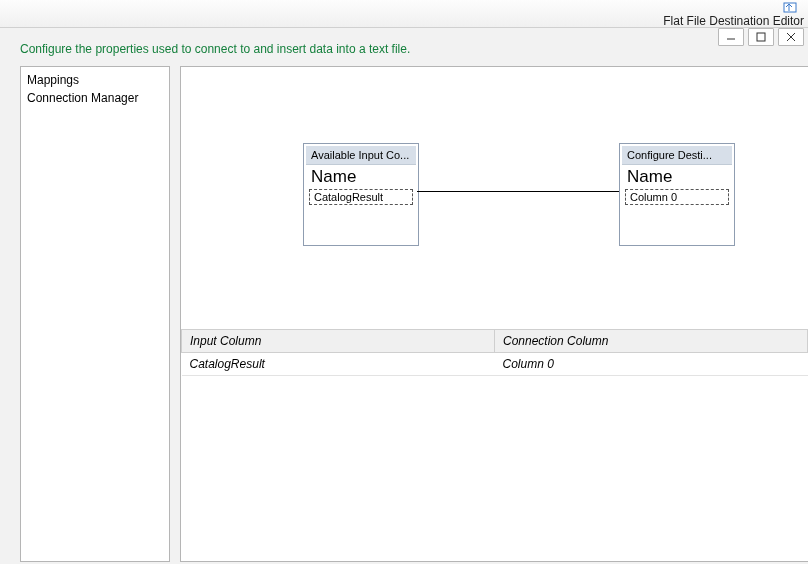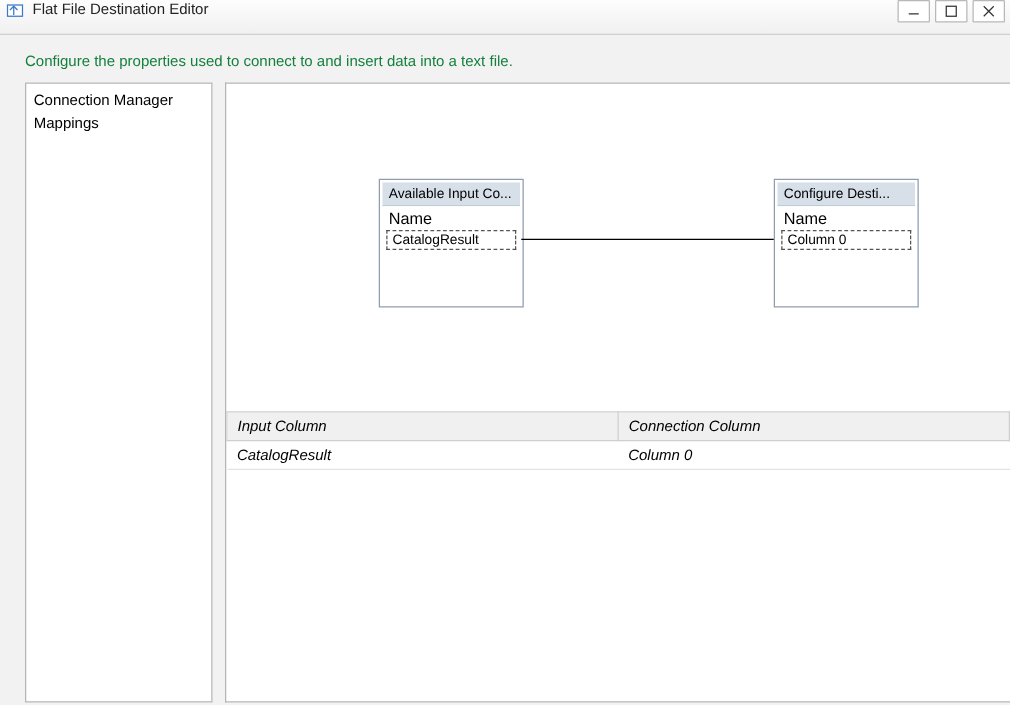--- a/index.html
+++ b/index.html
@@ -11,22 +11,23 @@
   color: #000;
   width: 808px;
   height: 564px;
   overflow: hidden;
 }
 .titlebar {
   height: 28px;
   background: linear-gradient(#fdfdfd,#f0f0f0);
   border-bottom: 1px solid #d0d0d0;
   display: flex;
-  align-items: flex-start;
+  align-items: flex-end;
   padding: 0 4px;
+  flex-direction: column;
 }
 .titlebar .icon {
   width: 16px; height: 16px; margin-right: 6px;
   display:flex;align-items:center;justify-content:center;
 }
 .titlebar .title { flex:1; font-size:12px; color:#222;}
 .win-controls { display:flex; gap:4px; margin-left:auto;}
 .win-btn {
   width:26px;height:18px;border:1px solid #b8b8b8;background:#fff;
   display:flex;align-items:center;justify-content:center;
@@ -73,21 +74,21 @@
 }
 .colbox-header {
   background:#d7dfe9;
   border-bottom:1px solid #c1cbd6;
   padding:3px 5px;
   font-size:11px;
   white-space:nowrap;overflow:hidden;text-overflow:ellipsis;
 }
 .colbox-body { background:#fff; height:78px; padding:0;}
 .col-label {
-  padding:2px 5px; font-size:13px;
+  padding:2px 5px; font-size:17px;
 }
 .col-item {
   margin:0 3px 3px 3px;
   border:1px dashed #555;
   padding:1px 4px;
   font-size:11px;
   display:inline-block;
   min-width: calc(100% - 6px);
 }
 .connector-line{
@@ -149,22 +150,22 @@
           <line x1="9" y1="1" x2="1" y2="9" stroke="#333"></line>
         </svg>
     </div>
   </div>
 </div>
 
 <div class="subtitle">Configure the properties used to connect to and insert data into a text file.</div>
 
 <div class="content">
   <div class="sidebar">
+    <div class="side-item">Mappings</div>
     <div class="side-item">Connection Manager</div>
-    <div class="side-item">Mappings</div>
   </div>
 
   <div class="main">
 
     <div class="canvas">
 
       <div class="colbox" style="left:122px;top:76px;">
         <div class="colbox-header">Available Input Co...</div>
         <div class="colbox-body">
           <div class="col-label">Name</div>

